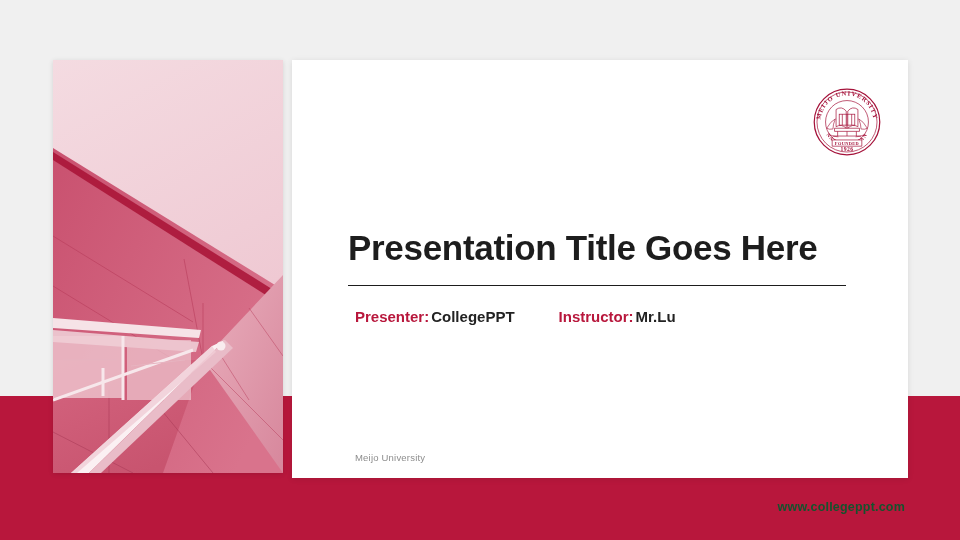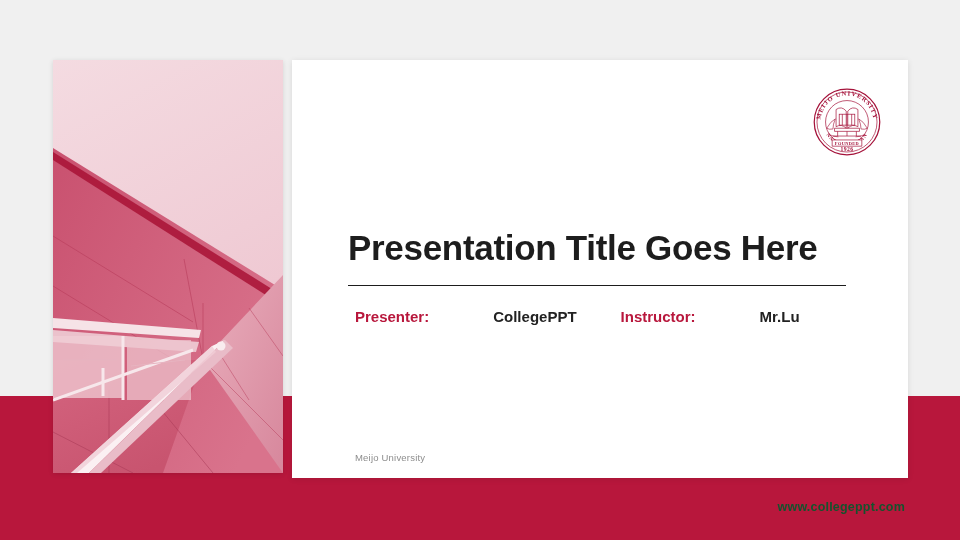--- a/index.html
+++ b/index.html
@@ -87,32 +87,32 @@
 
   
   .credits {
     position: absolute;
     left: 63px;
     top: 248px;
     display: flex;
     align-items: baseline;
     white-space: nowrap;
   }
-  .credit-item { display: flex; align-items: baseline; gap: 40px; }
+  .credit-item { display: flex; align-items: baseline; }
   .credit-item.instructor { margin-left: 44px; }
   .credit-label {
     font-size: 15px;
     font-weight: bold;
     color: #b8173c;
   }
   .credit-value {
     font-size: 15px;
     font-weight: bold;
     color: #222222;
-    margin-left: 24px;
+    margin-left: 2px;
   }
 
   
   .card-footer {
     position: absolute;
     left: 63px;
     top: 392px;
     font-size: 9.5px;
     color: #8d8d8d;
     letter-spacing: 0.2px;

